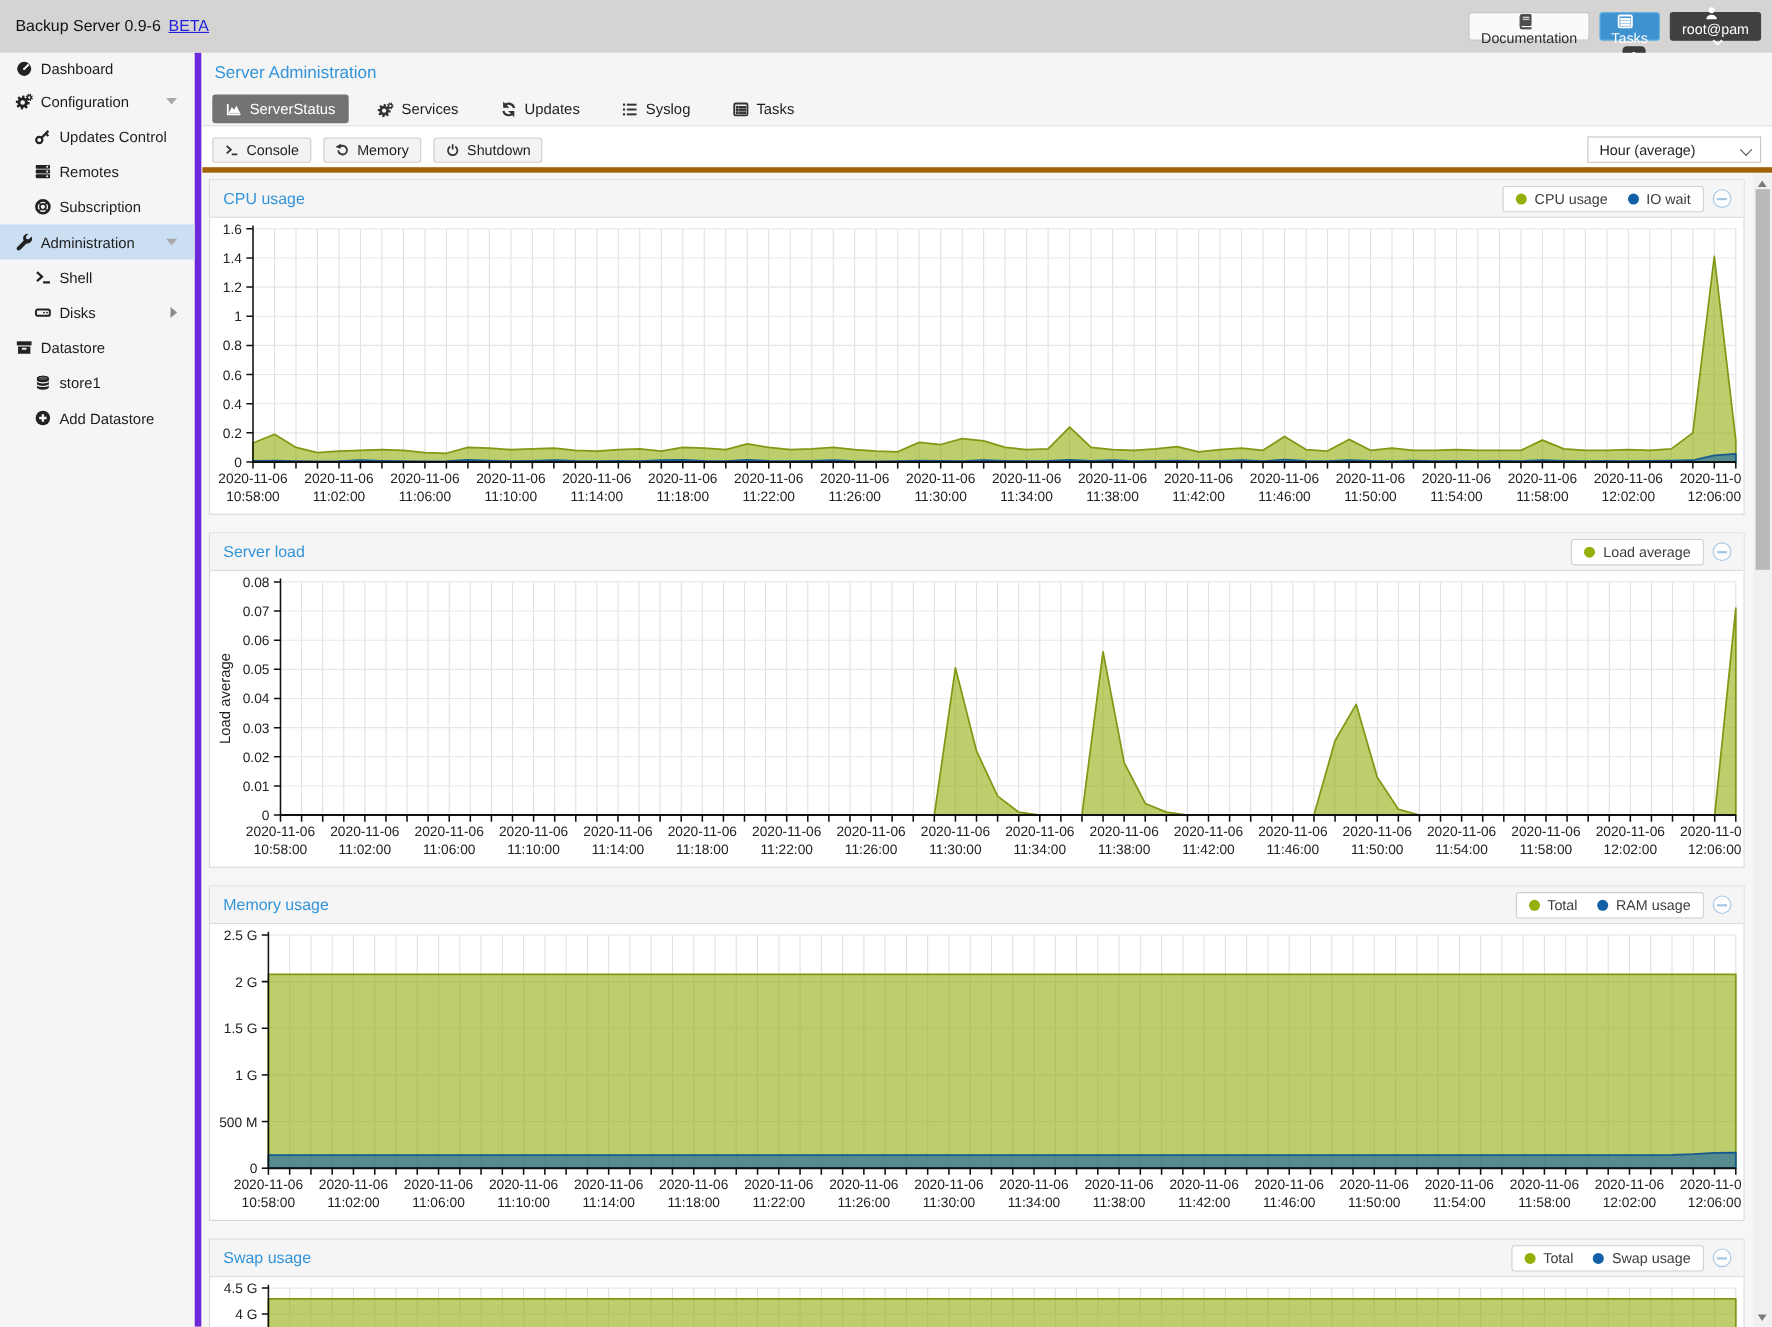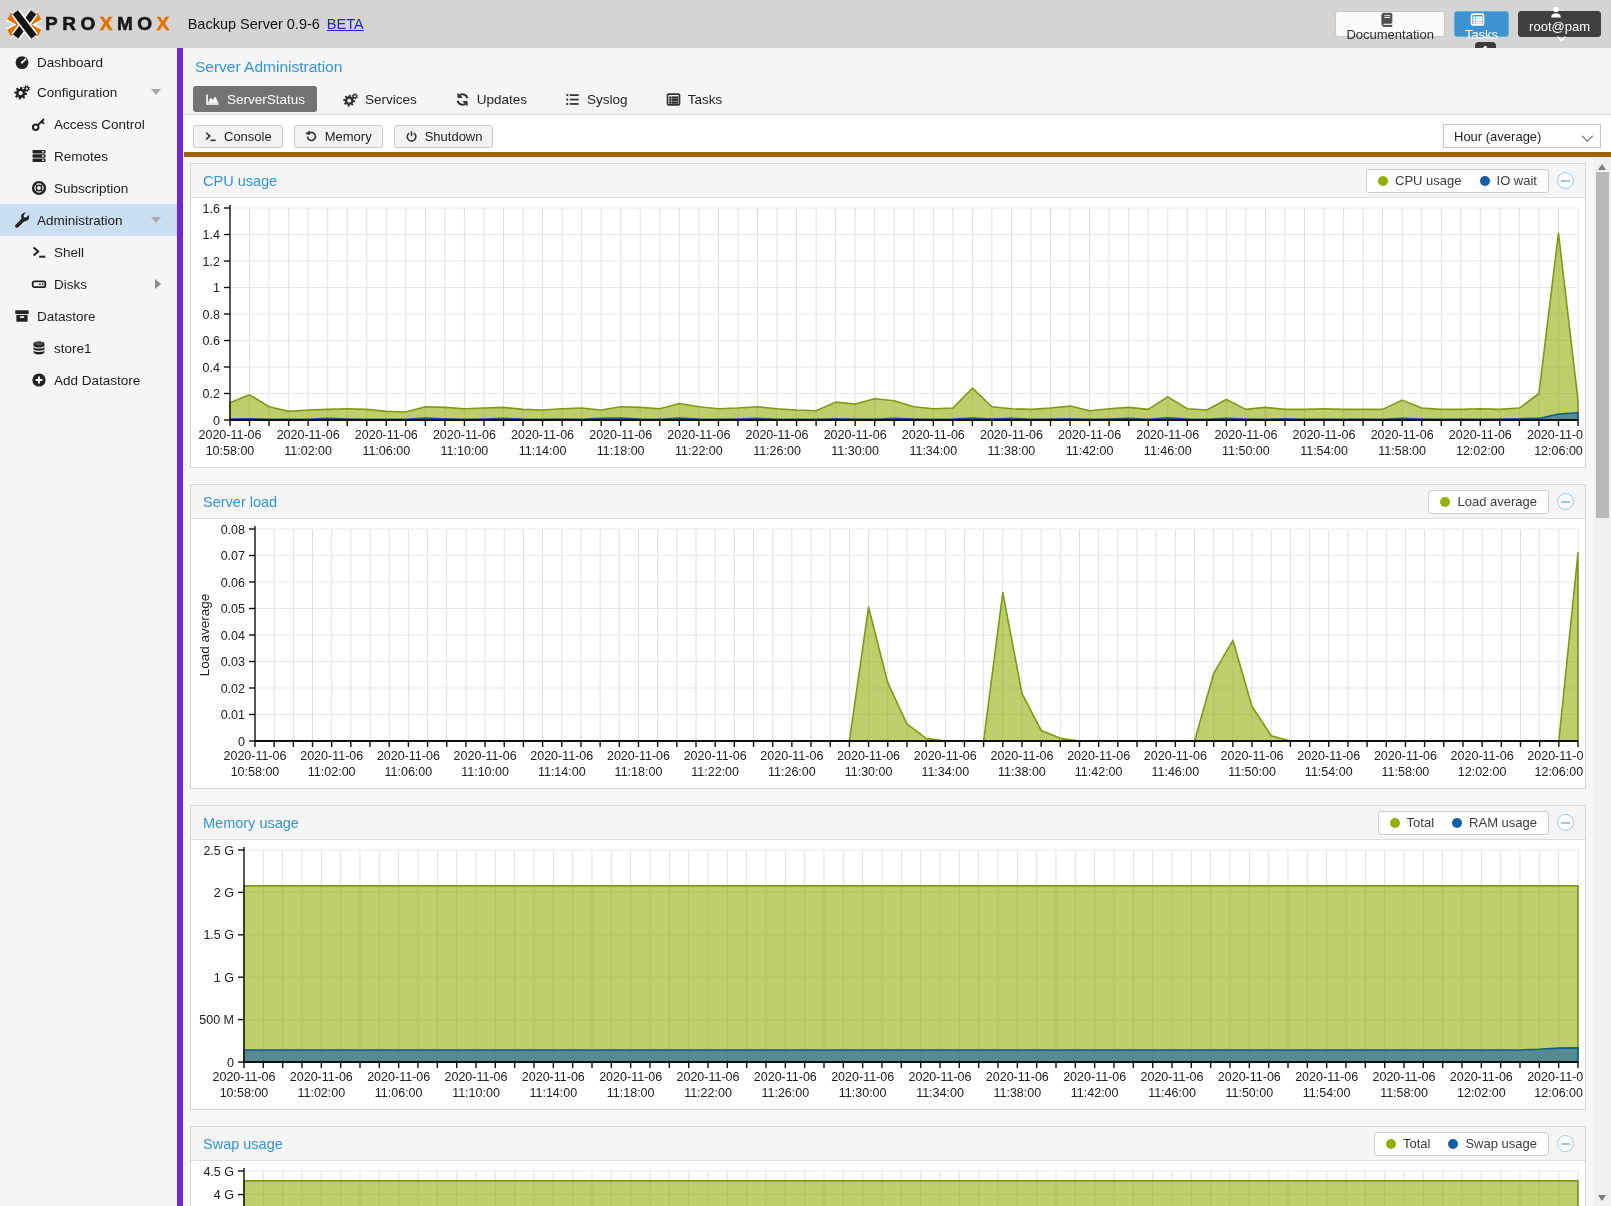--- a/index.html
+++ b/index.html
@@ -171,35 +171,20 @@
     <g id="i-user">
         <path d="M8 8.1a3.1 3.1 0 1 0 0-6.2 3.1 3.1 0 0 0 0 6.2zM2.4 14.2c.3-3.1 2.6-4.7 5.6-4.7s5.3 1.6 5.6 4.7z"></path>
       </g>
     <g id="i-chevron-down" fill="none" stroke-width="1.7">
         <path d="M1.5 2.5l4 4 4-4"></path>
       </g>
   </defs>
 </svg>
 
 <header class="topbar">
-  <div class="logo">
-    <svg width="48" height="46" viewBox="0 0 48 46">
-      <g stroke-linecap="butt">
-        <line x1="9" y1="15.2" x2="39.5" y2="32" stroke="#ffffff" stroke-width="11"></line>
-        <line x1="9" y1="32" x2="39.5" y2="15.2" stroke="#ffffff" stroke-width="11"></line>
-        <line x1="9" y1="15.2" x2="39.5" y2="32" stroke="#e57000" stroke-width="7.6"></line>
-        <line x1="9" y1="32" x2="39.5" y2="15.2" stroke="#e57000" stroke-width="7.6"></line>
-        <line x1="15.6" y1="35.6" x2="33.6" y2="11.2" stroke="#ffffff" stroke-width="10"></line>
-        <line x1="15.6" y1="35.6" x2="33.6" y2="11.2" stroke="#141414" stroke-width="6.8"></line>
-        <line x1="15.3" y1="11.2" x2="33.9" y2="35.6" stroke="#ffffff" stroke-width="10"></line>
-        <line x1="15.3" y1="11.2" x2="33.9" y2="35.6" stroke="#141414" stroke-width="6.8"></line>
-      </g>
-    </svg>
-    <span class="wordmark"><span>PRO</span><span class="ox">X</span><span>MO</span><span class="ox">X</span></span>
-  </div>
   <span class="topbar-sub">Backup Server 0.9-6</span>
   <a class="beta-link">BETA</a>
   <div class="topbar-right">
     <div class="tb-btn btn-doc">
       <span class="icon">
           <svg width="15" height="15" viewBox="0 0 16 16" fill="currentColor" stroke="currentColor">
             <use href="#i-book"></use>
           </svg>
         </span>
       <span>Documentation</span>
@@ -246,21 +231,21 @@
       </span>
       <span>Configuration</span>
       <span class="expander-down"></span>
     </div>
     <div class="nav-item indent">
       <span class="icon">
         <svg width="16" height="16" viewBox="0 0 16 16" fill="none" stroke="currentColor">
           <use href="#i-key"></use>
         </svg>
       </span>
-      <span>Access Control</span>
+      <span>Updates Control</span>
     </div>
     <div class="nav-item indent">
       <span class="icon">
         <svg width="16" height="16" viewBox="0 0 16 16" fill="currentColor" stroke="none">
           <use href="#i-server"></use>
         </svg>
       </span>
       <span>Remotes</span>
     </div>
     <div class="nav-item indent">

